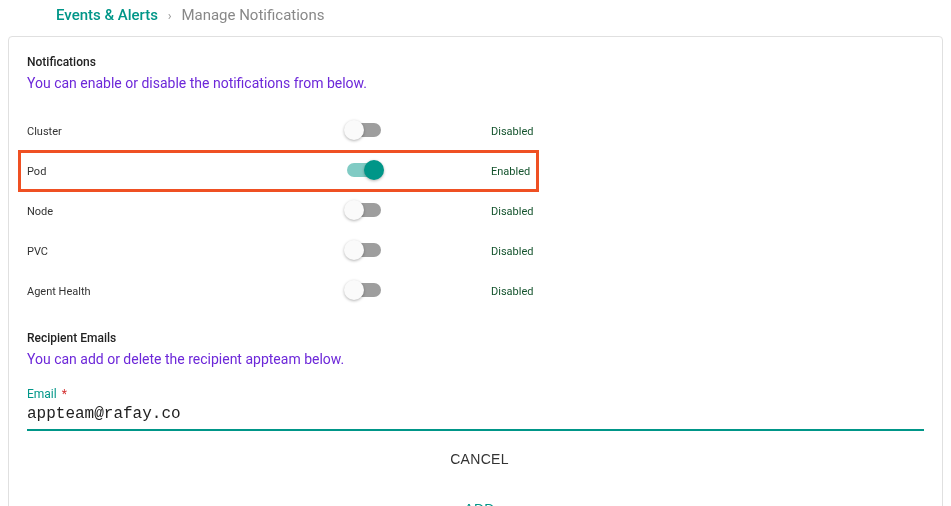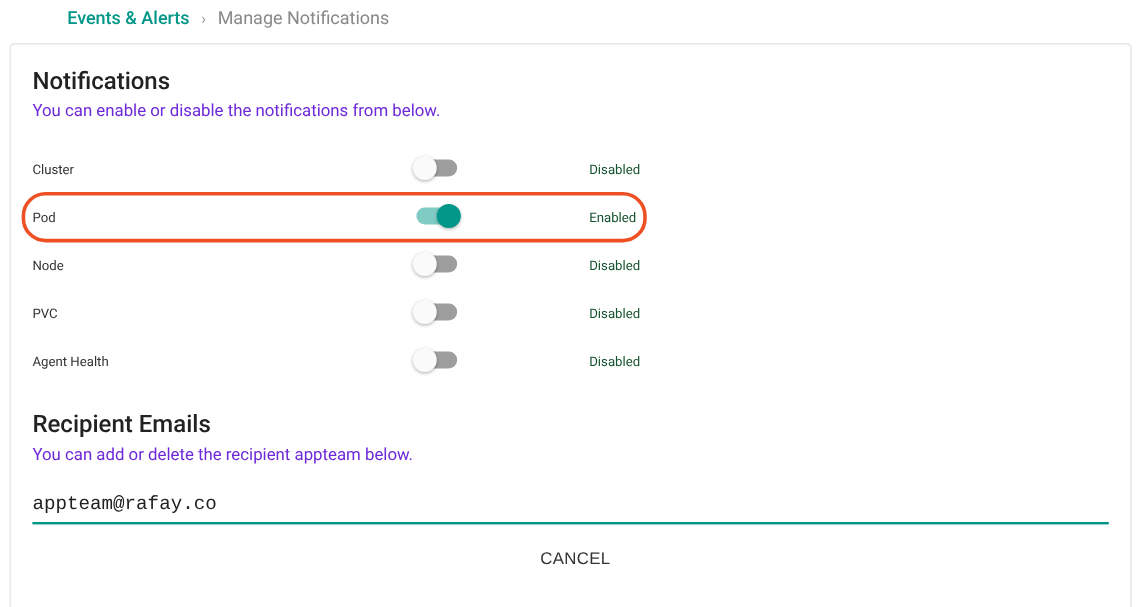--- a/index.html
+++ b/index.html
@@ -33,21 +33,21 @@
     color: #888;
     font-weight: 400;
   }
   .card {
     border: 1px solid #e0e0e0;
     border-radius: 4px;
     padding: 18px 18px 10px 18px;
     background: #fff;
   }
   .section-title {
-    font-size: 20px;
+    font-size: 12px;
     font-weight: 500;
     margin: 0 0 6px 0;
     color: #222;
   }
   .section-sub {
     font-size: 14px;
     color: #6d28d9;
     margin: 0 0 20px 0;
   }
   .row {
@@ -58,21 +58,20 @@
     color: #333;
   }
   .row.highlight {
     outline: 3px solid #ef5023;
     outline-offset: -2px;
     margin-left: -8px;
     padding-left: 8px;
     margin-right: 8px;
     padding-right: 1px;
     width: calc(57% + 8px);
-    border-radius: 19px;
   }
   .row .label {
     width: 320px;
   }
   .row .toggle-cell {
     width: 144px;
   }
   .row .state-cell {
     color: #14532d;
   }
@@ -180,20 +179,24 @@
           <div class="toggle-cell"><div class="toggle off"><div class="track"></div><div class="thumb"></div></div></div>
           <div class="state-cell">Disabled</div>
         </div>
       </div>
 
     <div class="recipient-block">
       <h2 class="section-title">Recipient Emails</h2>
       <p class="section-sub">You can add or delete the recipient appteam below.</p>
 
       <div class="field-block">
+        <div class="field-label">
+          <span>Email</span>
+          <span class="req">*</span>
+        </div>
         <input class="text-input" type="text" value="appteam@rafay.co" style="">
       </div>
 
       <div class="actions">
         <button class="btn-flat btn-cancel">CANCEL</button>
         <button class="btn-flat btn-add">ADD</button>
       </div>
     </div>
 
   </div>

